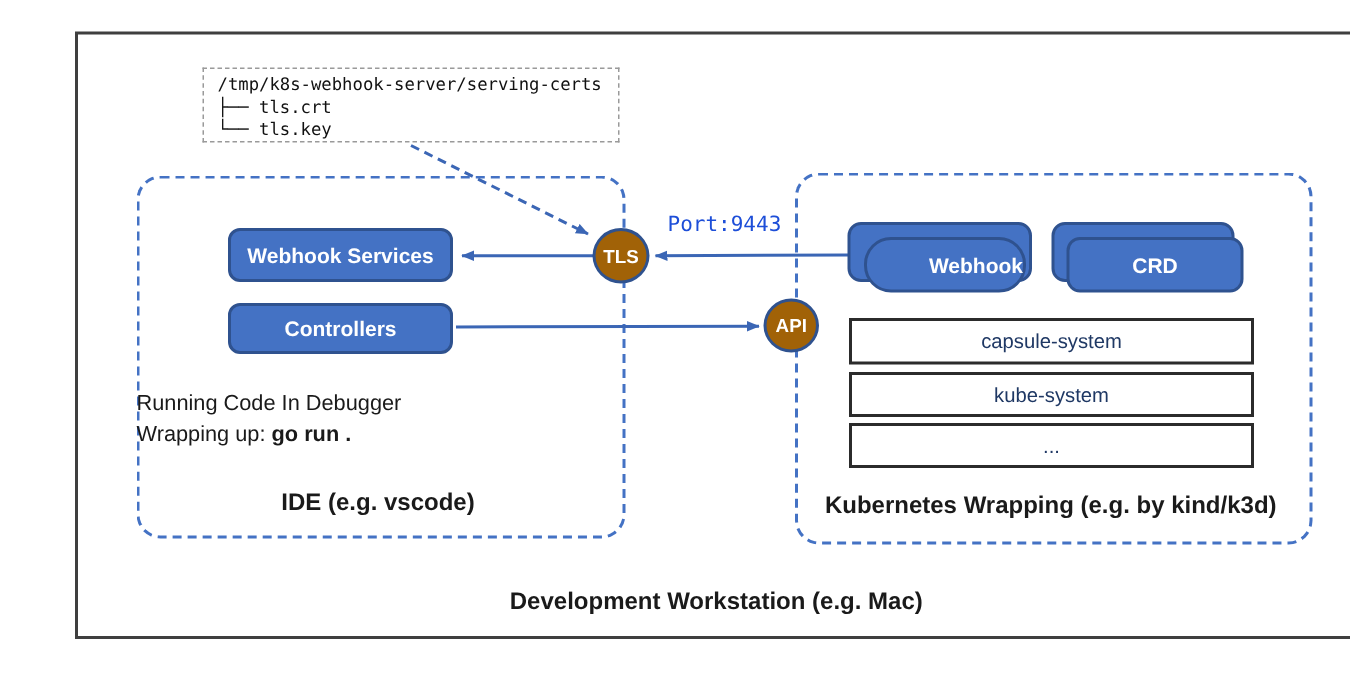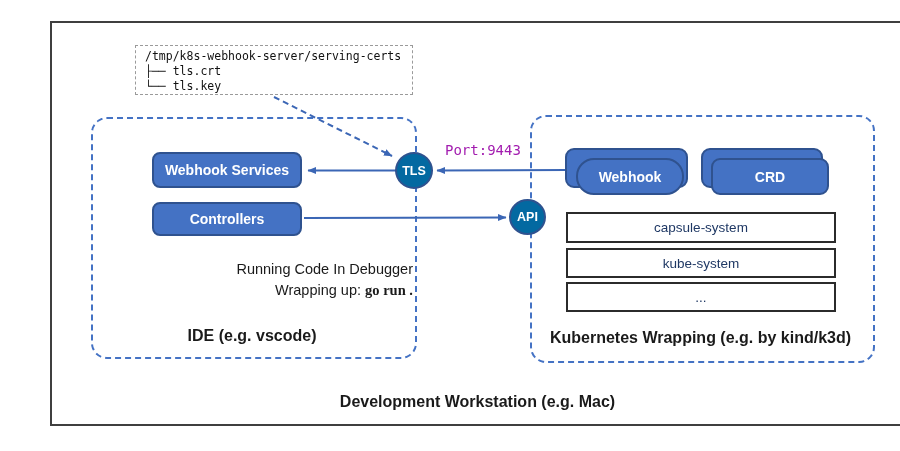--- a/index.html
+++ b/index.html
@@ -33,40 +33,40 @@
     position:absolute;background:#4472C4;border:2px solid #2F528F;border-radius:8px;
     color:#ffffff;font-weight:bold;font-size:14px;
     display:flex;align-items:center;justify-content:center;
     box-sizing:border-box;z-index:3;
   }
   .card-back{
     position:absolute;background:#4472C4;border:2px solid #2F528F;border-radius:9px;
     box-sizing:border-box;z-index:3;
   }
   .circle{
-    position:absolute;background:#0369a1;border:2px solid #2F528F;border-radius:50%;
+    position:absolute;background:#a16207;border:2px solid #2F528F;border-radius:50%;
     color:#ffffff;font-weight:bold;font-size:12.5px;
     display:flex;align-items:center;justify-content:center;
     box-sizing:border-box;z-index:4;
   }
   .ns-row{
     position:absolute;left:538px;width:270px;height:30px;background:#ffffff;
     border:2px solid #2b2b2b;box-sizing:border-box;
     display:flex;align-items:center;justify-content:center;
     font-size:13.5px;color:#1F3864;z-index:3;
   }
   .port-label{
     position:absolute;left:417px;top:142px;
-    font-family:"DejaVu Sans Mono",monospace;font-size:14px;color:#a21caf;z-index:4;
+    font-family:"DejaVu Sans Mono",monospace;font-size:14px;color:#1d4ed8;z-index:4;
   }
   .note{
-    position:absolute;left:63px;width:322px;text-align:right;color:#1a1a1a;
+    position:absolute;left:63px;width:322px;text-align:left;color:#1a1a1a;
     font-size:14.5px;z-index:3;
   }
-  .bold{font-weight:bold;font-family:Liberation Serif, serif;}
+  .bold{font-weight:bold;}
   .section-label{
     position:absolute;text-align:center;font-weight:bold;color:#1a1a1a;
     font-size:16px;z-index:3;
   }
 </style>
 </head>
 <body>
 
 <div class="canvas">
 
@@ -103,21 +103,21 @@
   <div class="circle" style="left:367px;top:152px;width:38px;height:37px;">
     <span>TLS</span>
   </div>
   <div class="circle" style="left:481px;top:199px;width:37px;height:36px;">
     <span>API</span>
   </div>
 
   <div class="port-label">Port:9443</div>
 
   <div class="card-back" style="left:537px;top:148px;width:123px;height:40px;"></div>
-  <div class="bluebox" style="left:548px;top:158px;width:108px;height:37px;border-radius:18px;">
+  <div class="bluebox" style="left:548px;top:158px;width:108px;height:37px;border-radius:18px;justify-content:flex-end;">
     <span>Webhook</span>
   </div>
   <div class="card-back" style="left:673px;top:148px;width:122px;height:40px;"></div>
   <div class="bluebox" style="left:683px;top:158px;width:118px;height:37px;border-radius:9px;">
     <span>CRD</span>
   </div>
 
   <div class="ns-row" style="top:248px;height:30px;">
     <span>kube-system</span>
   </div>

